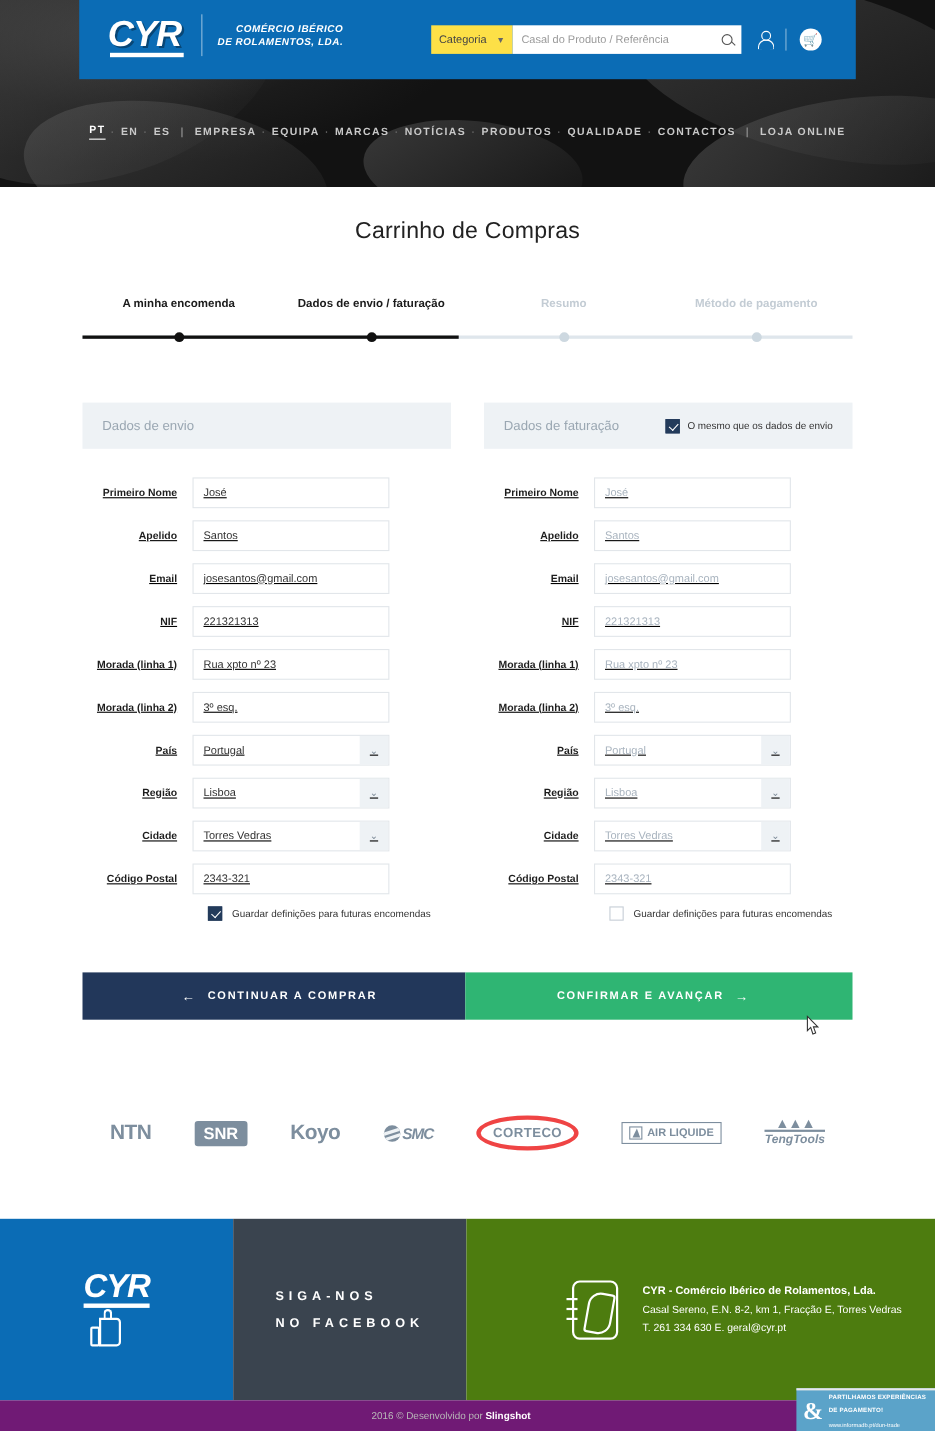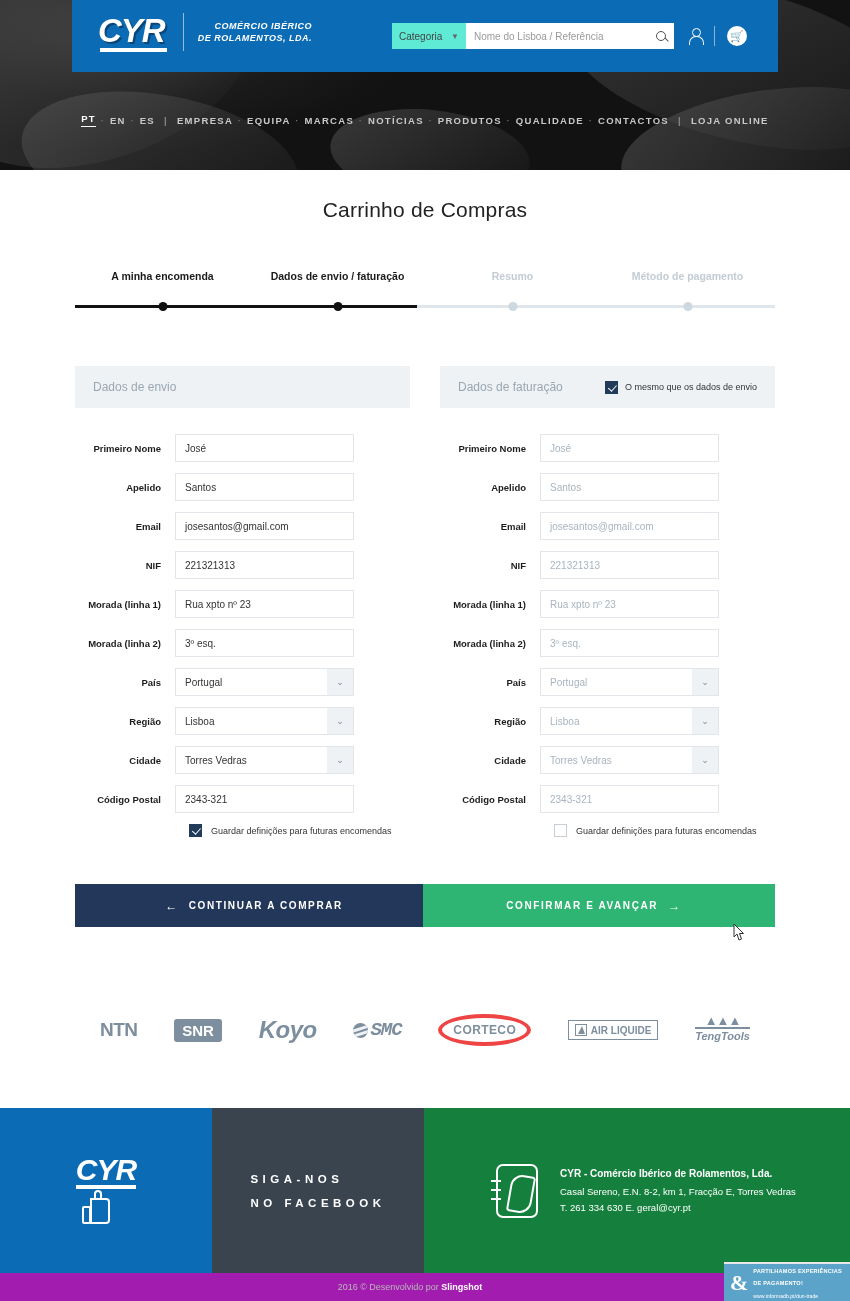--- a/index.html
+++ b/index.html
@@ -52,21 +52,21 @@
   .logo-divider { width:1px; height:38px; background:rgba(255,255,255,.55); margin:0 14px 0 18px; }
   .logo-tag {
     color:#fff; font-size:9px; font-weight:bold; font-style:italic;
     letter-spacing:.5px; line-height:12px; text-transform:uppercase;text-align:right;
   }
 
   .search-wrap {
     position:absolute; left:320px; top:23px; display:flex; align-items:center; height:26px;
   }
   .cat-box {
-    width:74px; height:26px; background:#5eead4; display:flex; align-items:center;
+    width:74px; height:26px; background:#fde047; display:flex; align-items:center;
     justify-content:space-between; padding:0 7px; font-size:10px; color:#444;
   }
   .cat-chev { font-size:8px; color:#666; }
   .search-field {
     width:208px; height:26px; background:#fff; display:flex; align-items:center;
     justify-content:space-between; padding:0 8px;
   }
   .search-ph { font-size:10px; color:#9a9a9a; }
   .mag {
     width:10px; height:10px; border:1.4px solid #555; border-radius:50%;
@@ -133,21 +133,21 @@
     width:13px; height:13px; border:1px solid #c6ced6; background:#fff;
     display:inline-block; position:relative; flex:none;
   }
   .cb.checked { background:#233b5b; border-color:#233b5b; }
   .cb.checked::after {
     content:""; position:absolute; left:4px; top:1px; width:3.5px; height:7px;
     border:solid #fff; border-width:0 1.6px 1.6px 0; transform:rotate(42deg);
   }
   .same-lbl { font-size:9px; color:#333; }
 
-  .fields { margin-top:26px; }
+  .fields { margin-top:26px;text-decoration:underline; }
   .frow { display:flex; align-items:center; margin-bottom:11px; }
   .flabel {
     width:100px; text-align:right; padding-right:14px;
     font-size:9.5px; font-weight:bold; color:#1d1d1d;
   }
   .fctl {
     width:179px; height:28px; border:1px solid #e2e6ea; background:#fff;
     display:flex; align-items:center; font-size:10px; padding:0 9px; color:#333;
   }
   .fctl.muted { color:#a9b4bf; }
@@ -183,22 +183,22 @@
   .brands {
     display:flex; align-items:flex-start; justify-content:space-between;
     width:650px; margin:86px auto 0; color:#7d8e9e;
   }
   .brand { display:flex; align-items:center; justify-content:center; height:34px; }
   .b-ntn { font-size:19px; font-weight:bold; letter-spacing:-.5px; }
   .b-snr {
     font-size:15px; font-weight:bold; color:#fff; background:#7d8e9e;
     border:2px solid #7d8e9e; border-radius:3px; padding:1px 6px; letter-spacing:0;
   }
-  .b-koyo { font-size:24px; font-weight:bold; font-style:italic; letter-spacing:-.5px; }
-  .b-smc { font-size:19px; font-weight:bold; font-style:italic; letter-spacing:-1px; display:flex; align-items:center;font-family:Liberation Mono, monospace; }
+  .b-koyo { font-size:19px; font-weight:bold; letter-spacing:-.5px; }
+  .b-smc { font-size:14px; font-weight:bold; font-style:italic; letter-spacing:-1px; display:flex; align-items:center; }
   .smc-mark {
     width:15px; height:15px; border-radius:50%; background:#7d8e9e; margin-right:2px;
     position:relative; overflow:hidden;
   }
   .smc-mark::after {
     content:""; position:absolute; left:-2px; top:4px; width:20px; height:2.5px;
     background:#eef2f5; transform:rotate(-18deg); box-shadow:0 5px 0 #eef2f5;
   }
   .b-corteco {
     font-size:12px; font-weight:bold; letter-spacing:.4px;
@@ -231,34 +231,34 @@
     border:2.5px solid #fff; border-radius:0 4px 4px 0; }
   .thumb-cuff { position:absolute; left:0px; top:14px; width:9px; height:18px;
     border:2.5px solid #fff; border-radius:2px; }
   .thumb-up { position:absolute; left:12px; top:-2px; width:8px; height:10px;
     border:2.5px solid #fff; border-bottom:none; border-radius:4px 4px 0 0; }
   .f-dark { width:212px; background:#3a444f; display:flex; align-items:center; justify-content:center; }
   .f-fb {
     color:#fff; font-size:11.5px; font-weight:bold; letter-spacing:4.5px;
     line-height:24px; text-align:left;
   }
-  .f-orange { flex:1; background:#15803d; display:flex; align-items:center; padding-left:72px; gap:22px; }
+  .f-orange { flex:1; background:#4d7c0f; display:flex; align-items:center; padding-left:96px; gap:22px; }
   .phone-ic { width:42px; height:54px; border:2px solid #fff; border-radius:7px; position:relative; flex:none; }
   .phone-ic::before {
     content:""; position:absolute; left:11px; top:9px; width:20px; height:34px;
     border:2px solid #fff; border-radius:12px 3px 12px 3px; transform:rotate(10deg);
   }
   .phone-lines { position:absolute; left:-7px; top:14px; }
   .phone-lines i { display:block; width:10px; height:2px; background:#fff; margin-bottom:7px; }
   .f-contact { color:#fff; line-height:16px; }
   .f-c1 { font-size:10px; font-weight:bold; margin-bottom:2px; }
   .f-c2, .f-c3 { font-size:9.5px; }
 
   .botbar {
-    position:absolute; left:0; top:1273px; width:820px; height:28px; background:#a21caf;
+    position:absolute; left:0; top:1273px; width:820px; height:28px; background:#701a75;
     display:flex; align-items:center; justify-content:center;
   }
   .copy { font-size:9px; color:#b9b9b9; }
   .copy b { color:#fff; }
   .badge {
     position:absolute; right:0; top:1262px; width:126px; height:39px; background:#5ba3c9;
     display:flex; align-items:center; gap:5px; padding:0 6px; border-top:2px solid #e8e8e8;
   }
   .badge-amp { font-size:22px; color:#fff; font-weight:bold; font-family:"Liberation Serif", serif; }
   .badge-txt { color:#fff; line-height:8.5px; }
@@ -286,21 +286,21 @@
           <div class="logo-tag">DE ROLAMENTOS, LDA.</div>
         </div>
       </div>
 
       <div class="search-wrap">
         <div class="cat-box">
           <span>Categoria</span>
           <span class="cat-chev">▼</span>
         </div>
         <div class="search-field">
-          <span class="search-ph">Nome do Lisboa / Referência</span>
+          <span class="search-ph">Casal do Produto / Referência</span>
           <span class="mag"></span>
         </div>
         <div class="hdr-icons">
           <span class="user-ic"></span>
           <span class="vdiv"></span>
           <span class="cart-ic">🛒</span>
         </div>
       </div>
     </div>
 

